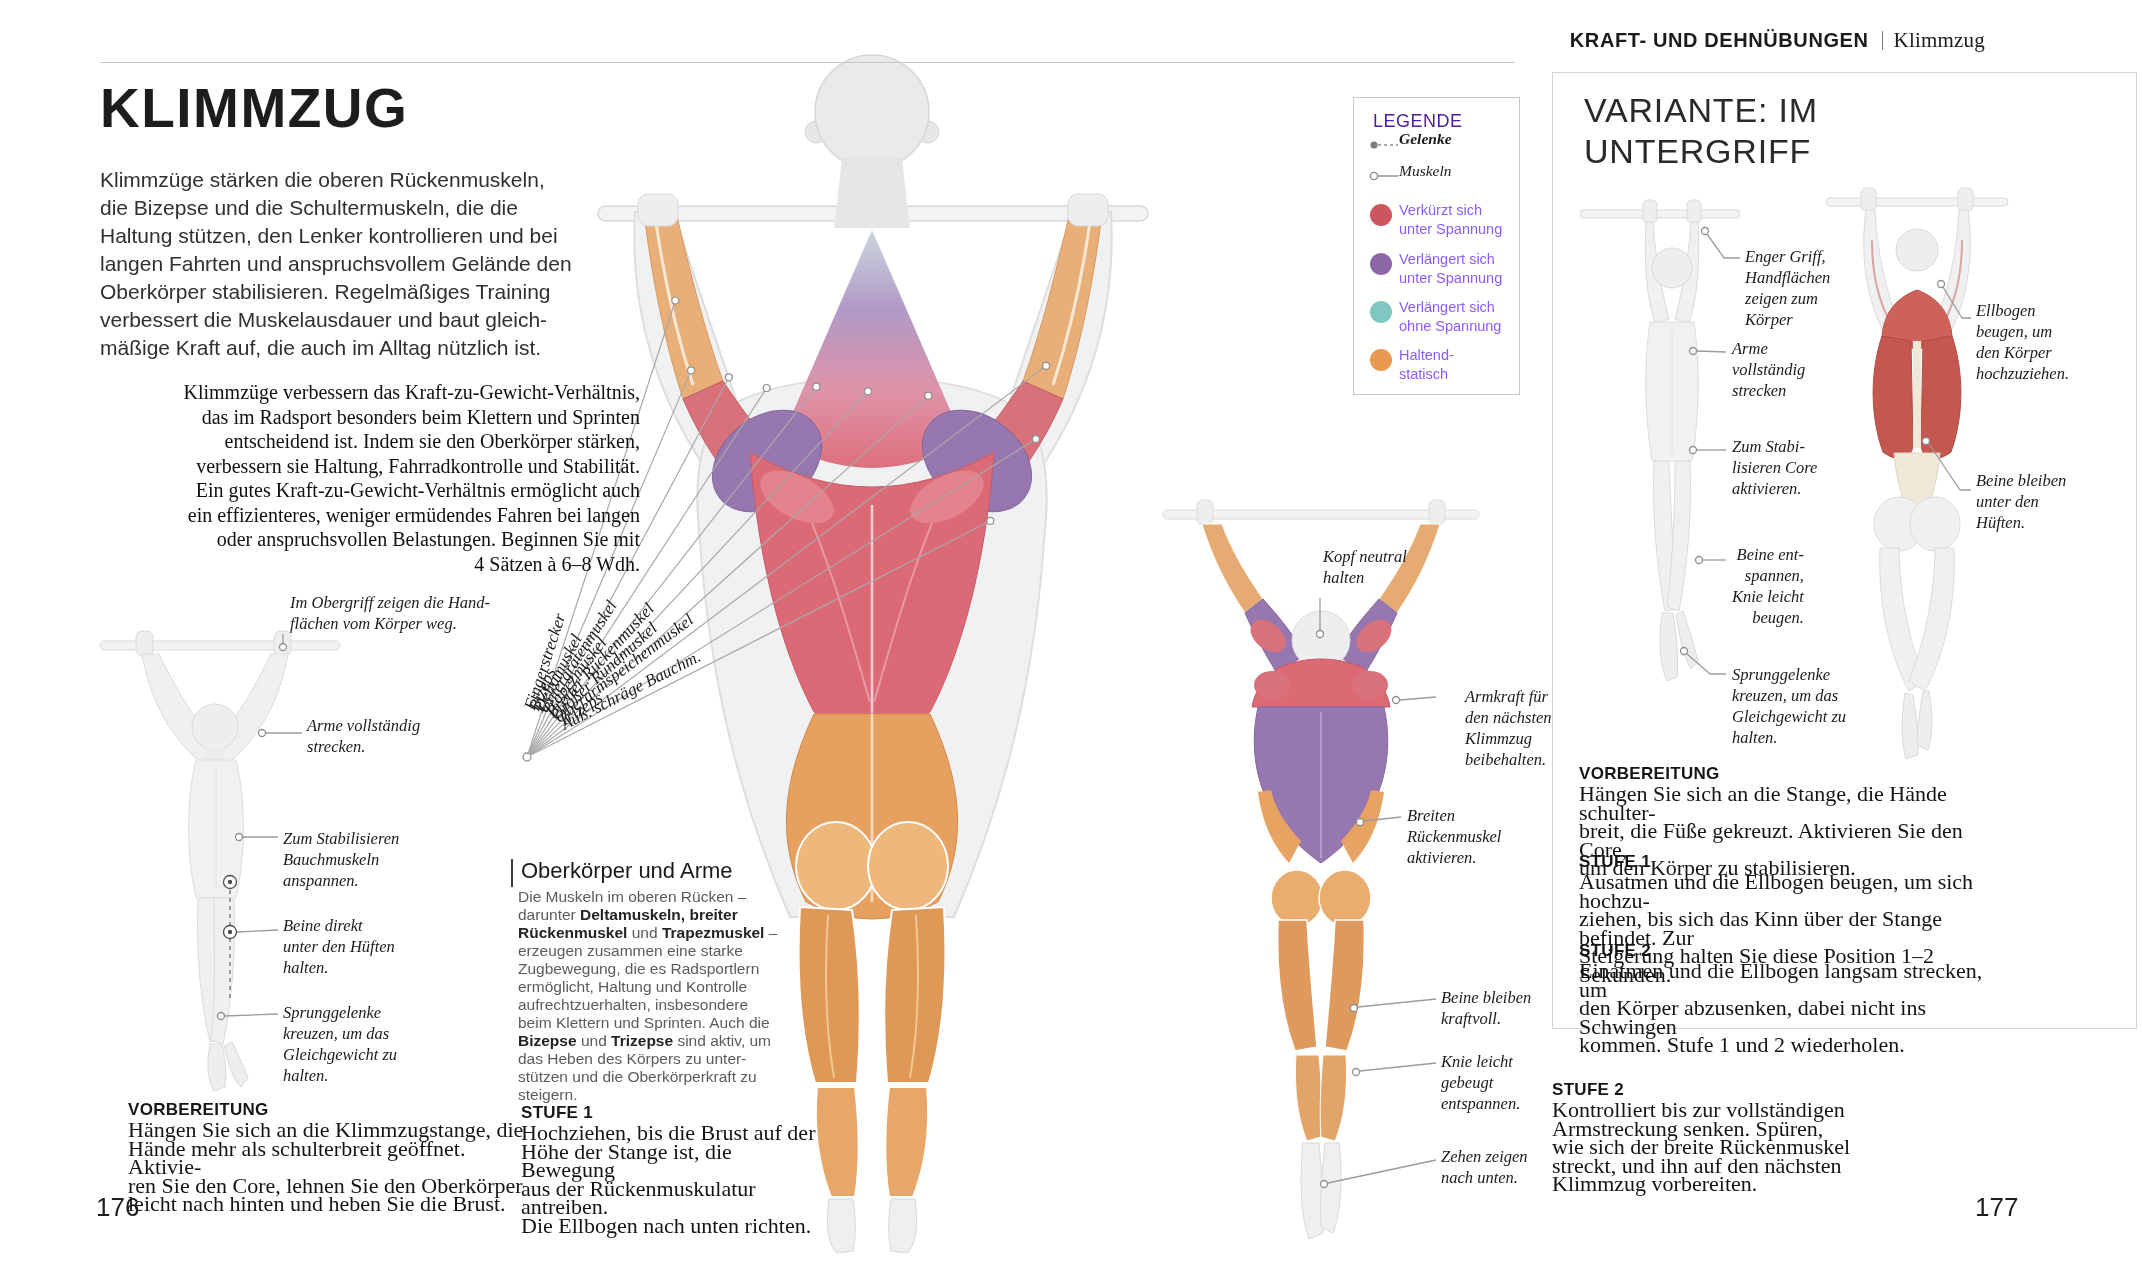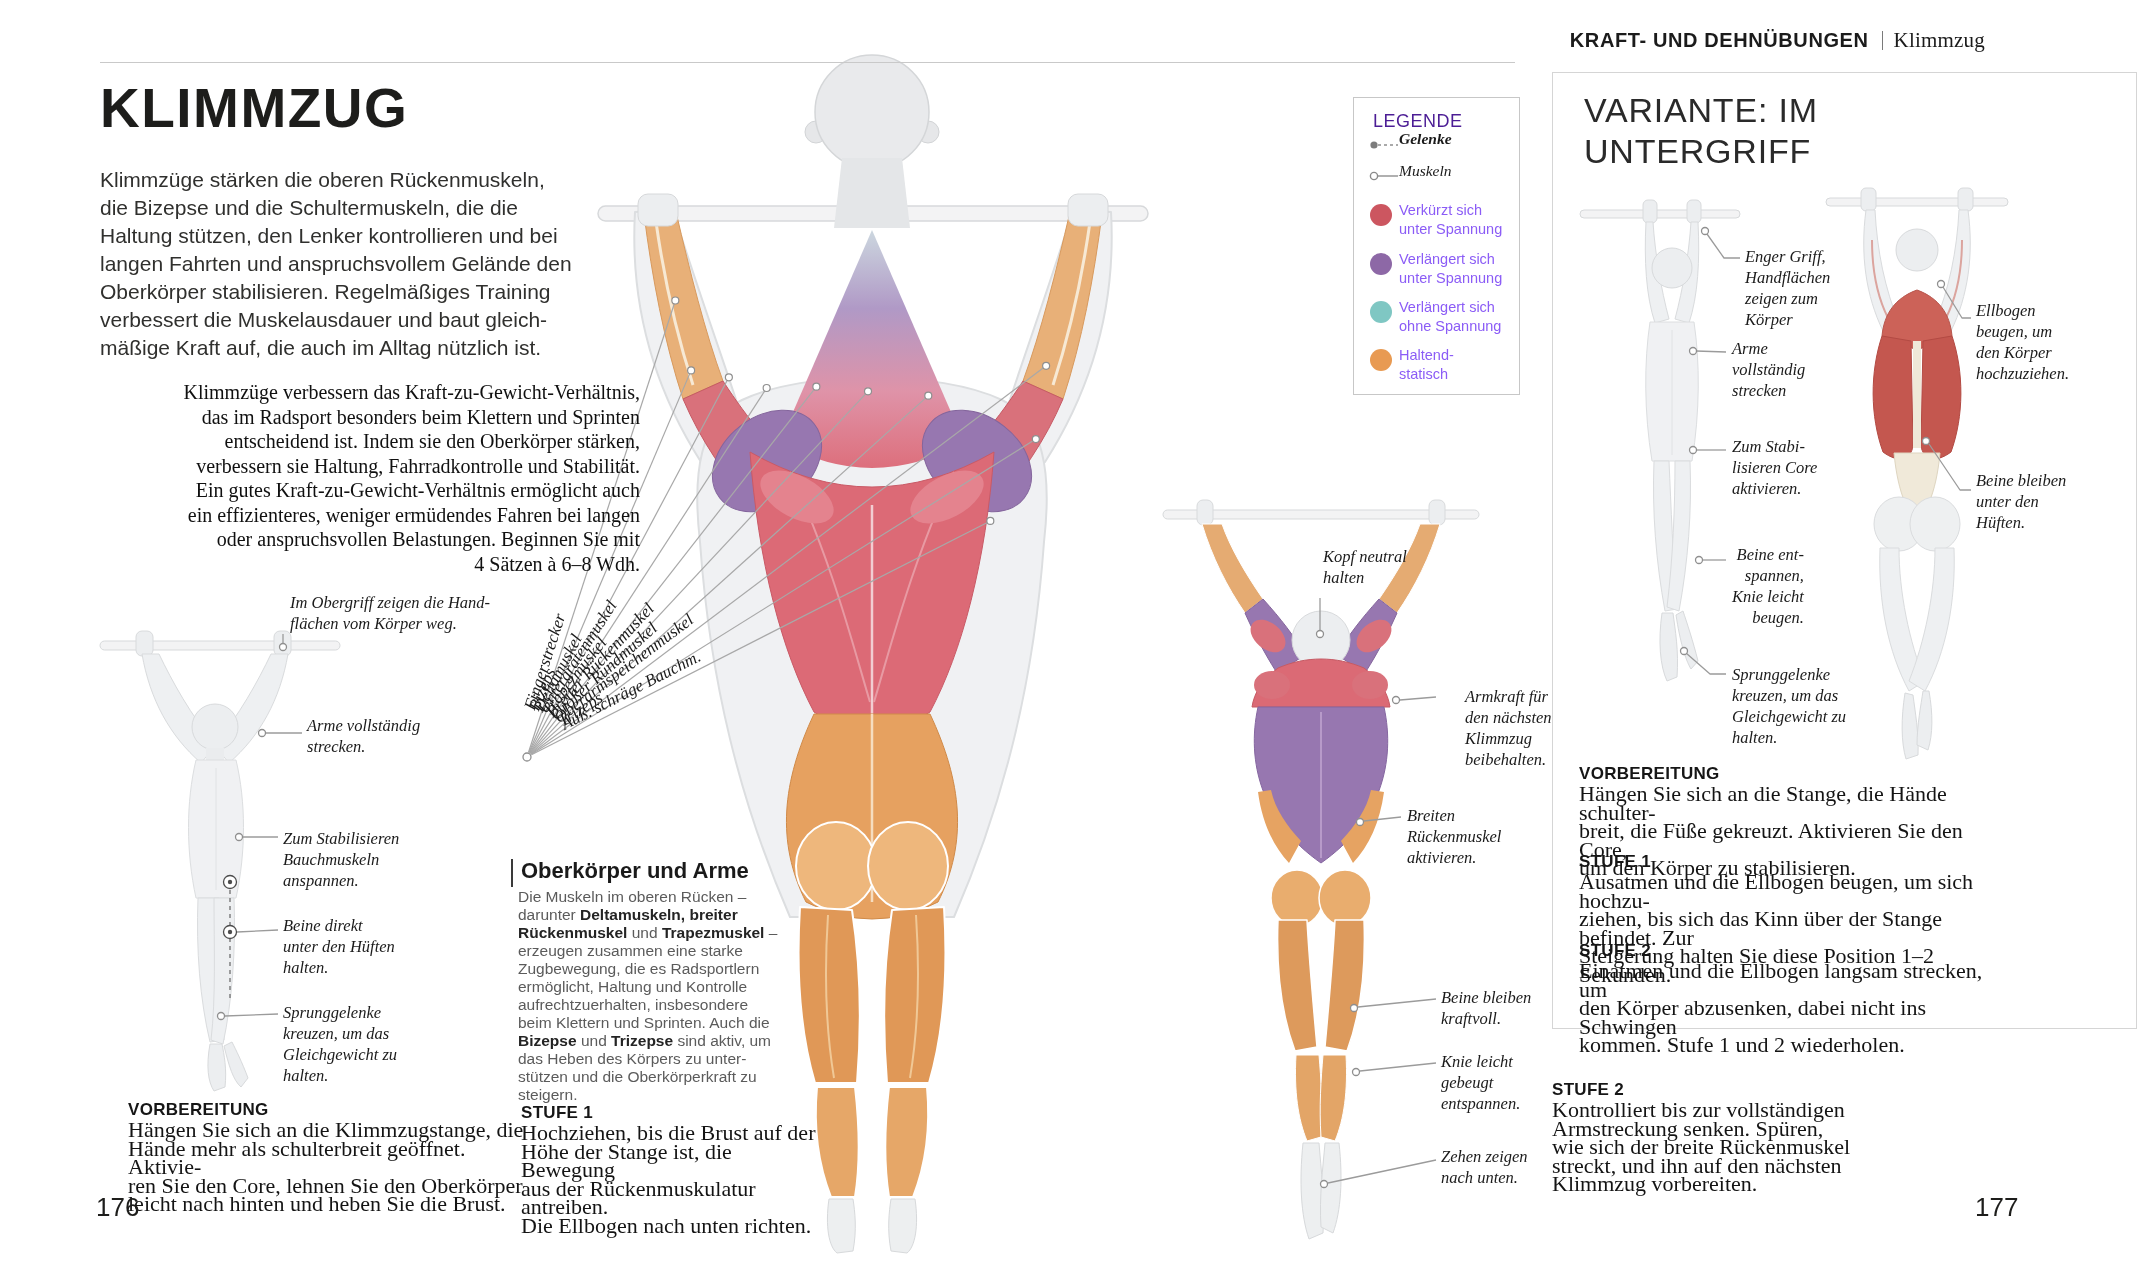--- a/index.html
+++ b/index.html
@@ -21,21 +21,21 @@
   
   .intro{position:absolute;font-size:21px;line-height:28px;color:#30302e;}
   .serif-par{position:absolute;font-family:"Liberation Serif",serif;font-size:20px;line-height:24.5px;color:#101010;}
   
   .instr-head{position:absolute;font-weight:700;font-size:17px;letter-spacing:.3px;color:#161616;}
   .instr-body{position:absolute;font-family:"Liberation Serif",serif;font-size:22px;line-height:18.6px;color:#141414;}
   
   .cap{position:absolute;font-family:"Liberation Serif",serif;font-style:italic;font-size:16.5px;line-height:21px;color:#1b1b1b;}
   
   .note-rule{position:absolute;width:2px;background:#3a3a3a;}
-  .note-head{position:absolute;font-size:22px;font-weight:700;color:#1a1a1a;}
+  .note-head{position:absolute;font-size:22px;font-weight:400;color:#1a1a1a;}
   .note-body{position:absolute;font-size:15.5px;line-height:18px;color:#5b5b5b;}
   .note-body b{color:#242424;}
   
   .legend{position:absolute;border:1px solid #c7c7c7;background:#fff;}
   .legend-title{position:absolute;font-size:18px;font-weight:400;letter-spacing:.5px;color:#4c1d95;}
   .lg-it{font-family:"Liberation Serif",serif;font-style:italic;font-size:15.5px;color:#1b1b1b;}
   .lg-it.b{font-weight:700;}
   .lg-label{position:absolute;font-size:14.5px;line-height:18.5px;color:#8b5cf6;white-space:pre-line;}
   .lg-dot{position:absolute;width:22px;height:22px;border-radius:50%;}
   .pageno{position:absolute;font-size:26px;font-weight:400;color:#1d1d1b;}

